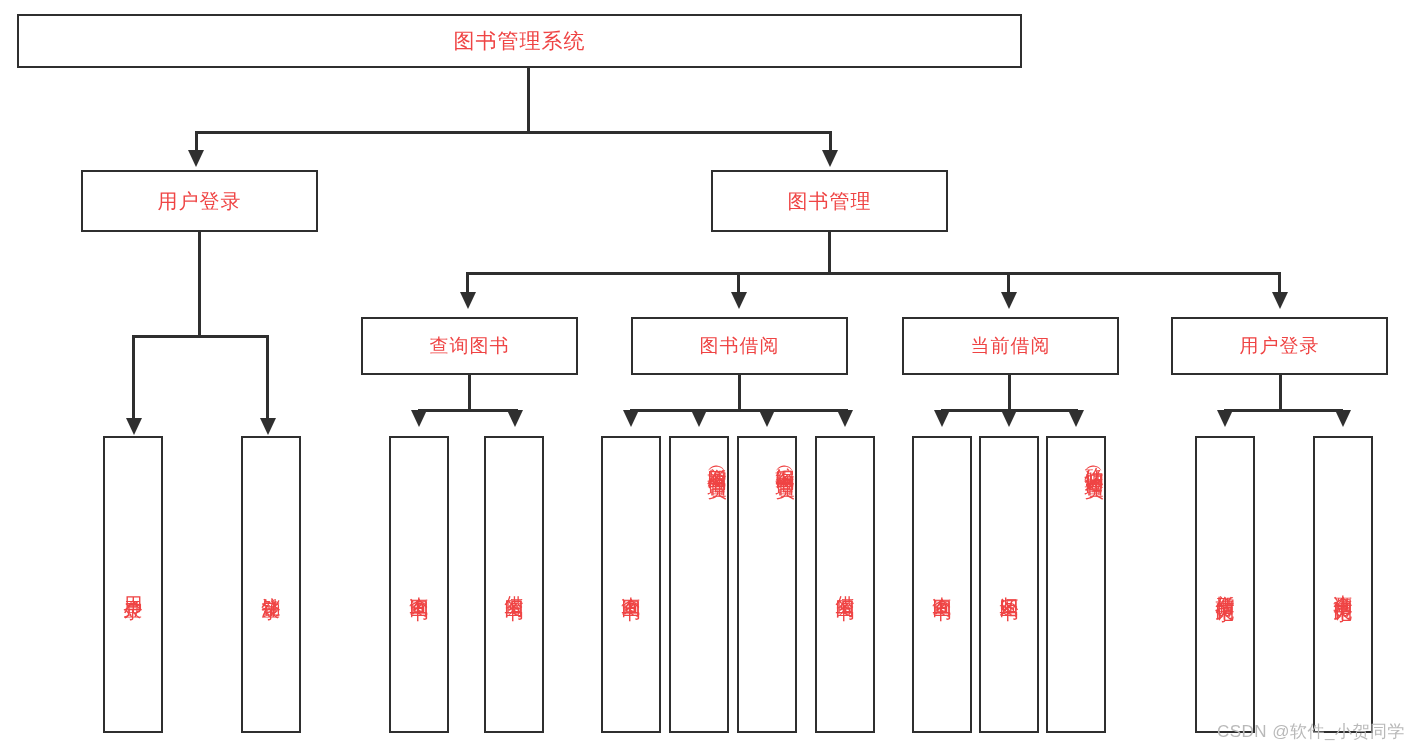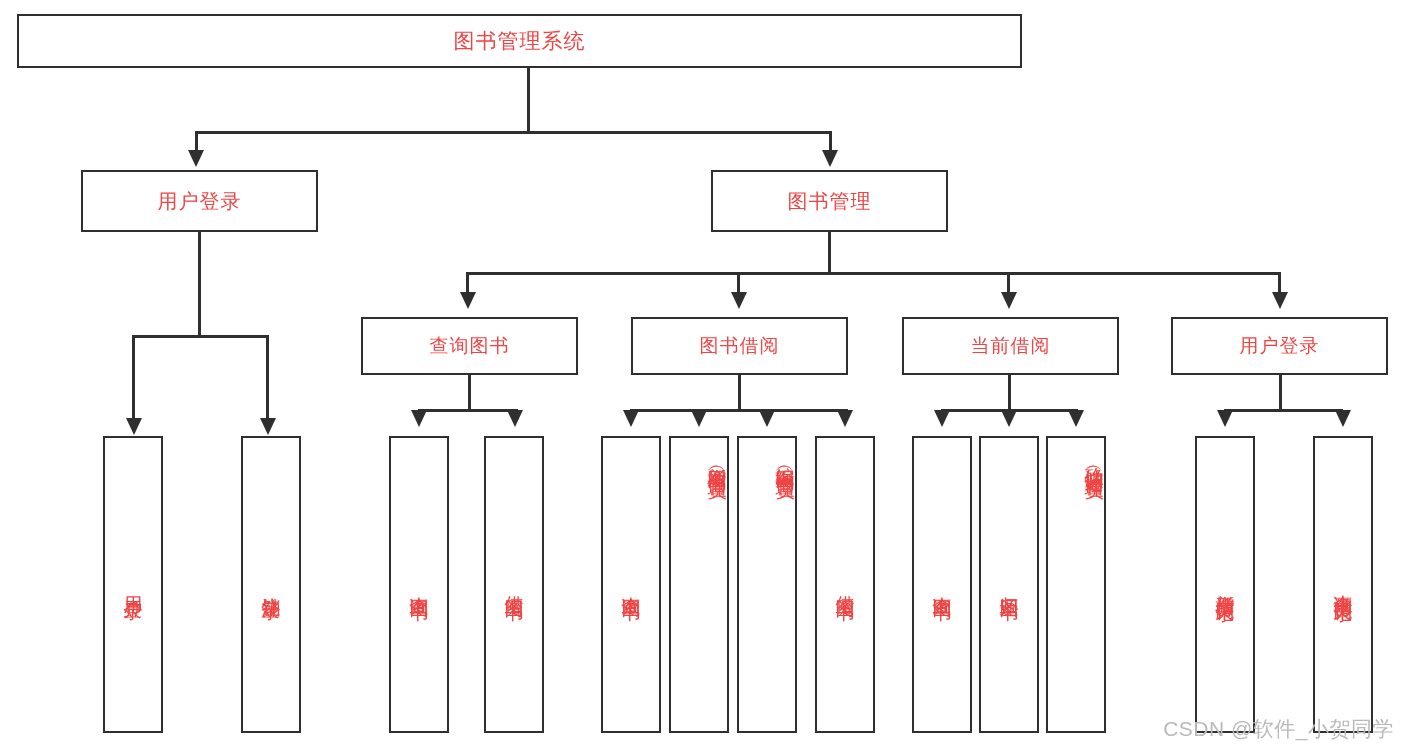--- a/index.html
+++ b/index.html
@@ -67,23 +67,23 @@
   .arrow{
     position:absolute;
     width:0;height:0;
     border-left:8px solid transparent;
     border-right:8px solid transparent;
     border-top:17px solid #2f2f2f;
   }
   
   #watermark{
     position:absolute;
-    right:11px;
+    right:0;
     bottom:4px;
-    font-size:21px;
+    font-size:17px;
     color:#b9b9b9;
     letter-spacing:0.5px;
     pointer-events:none;
     white-space:nowrap;
   }
 </style>
 </head>
 <body>
 
 <div id="canvas">

